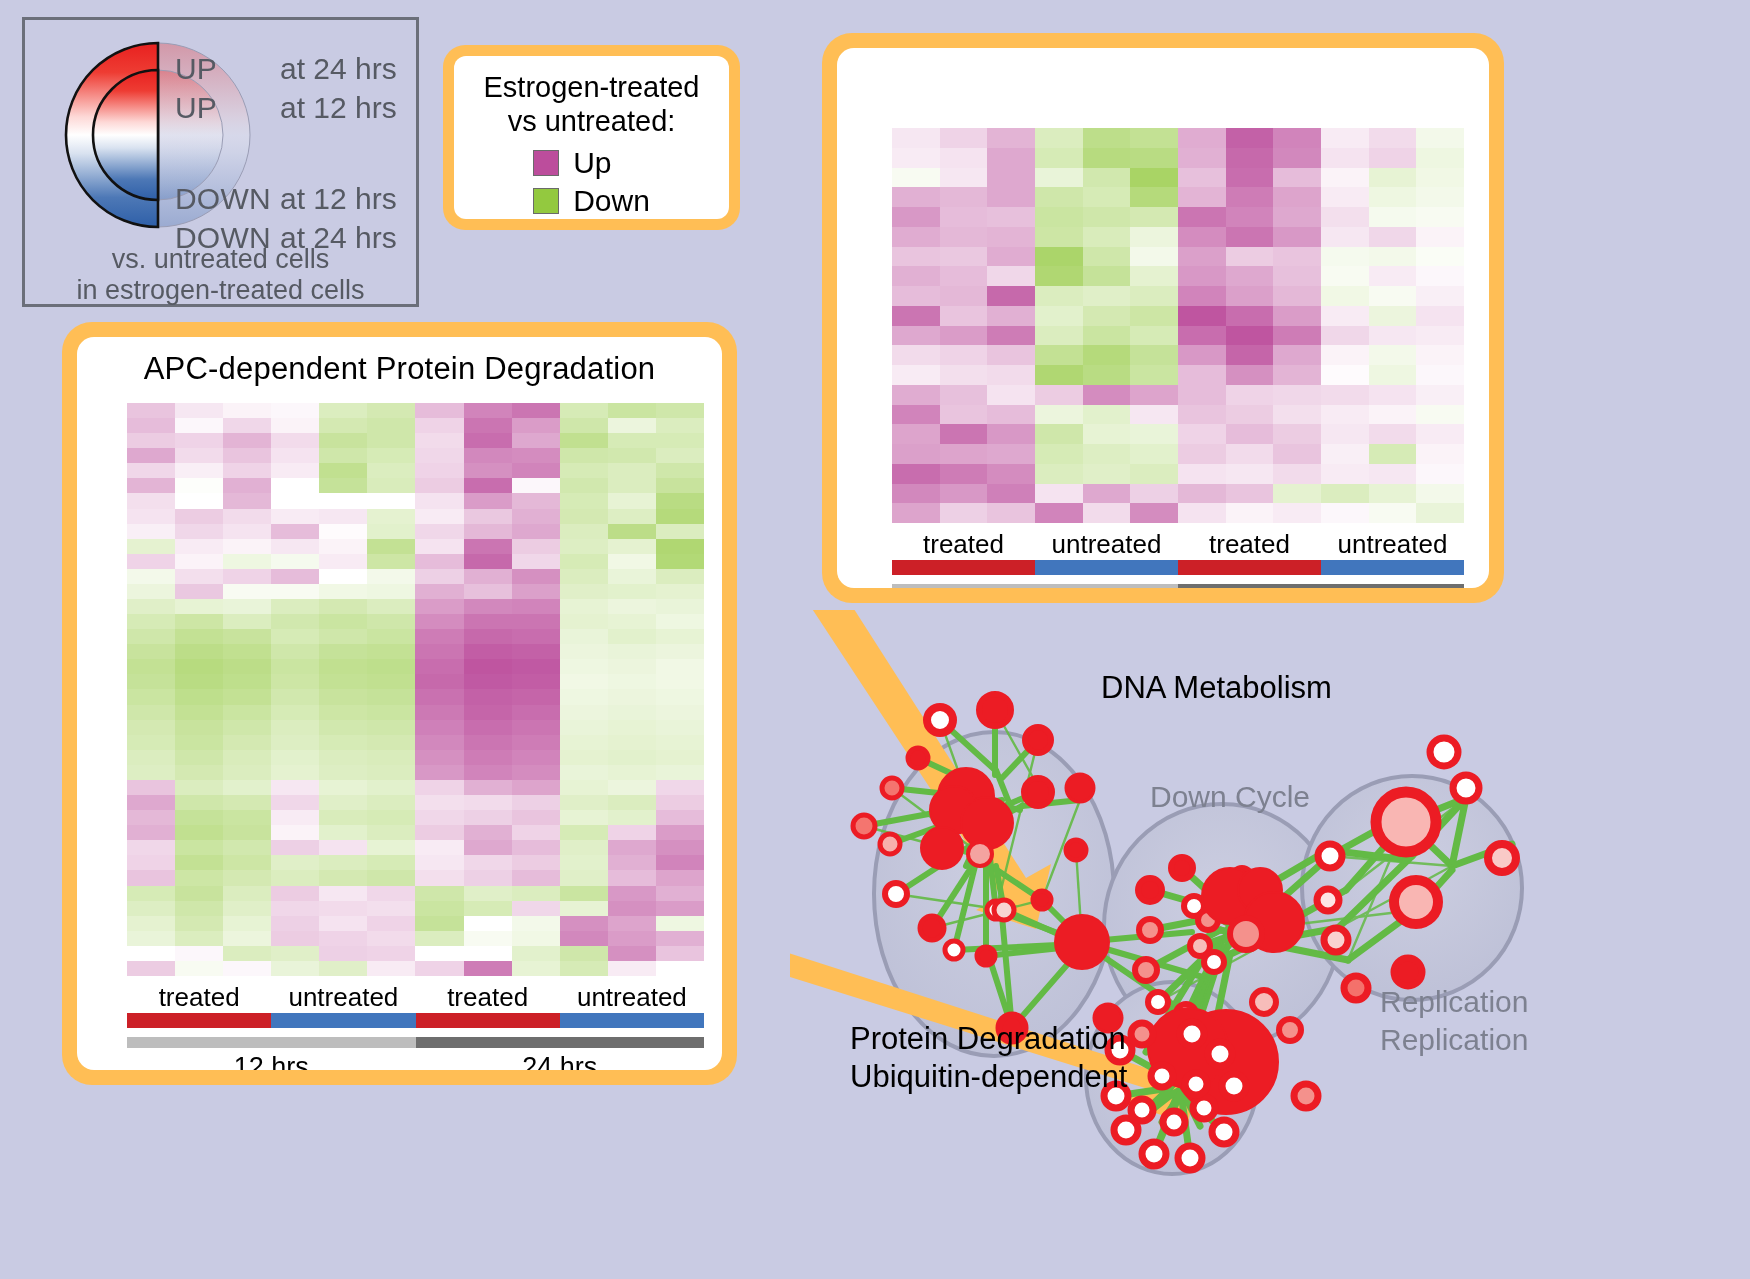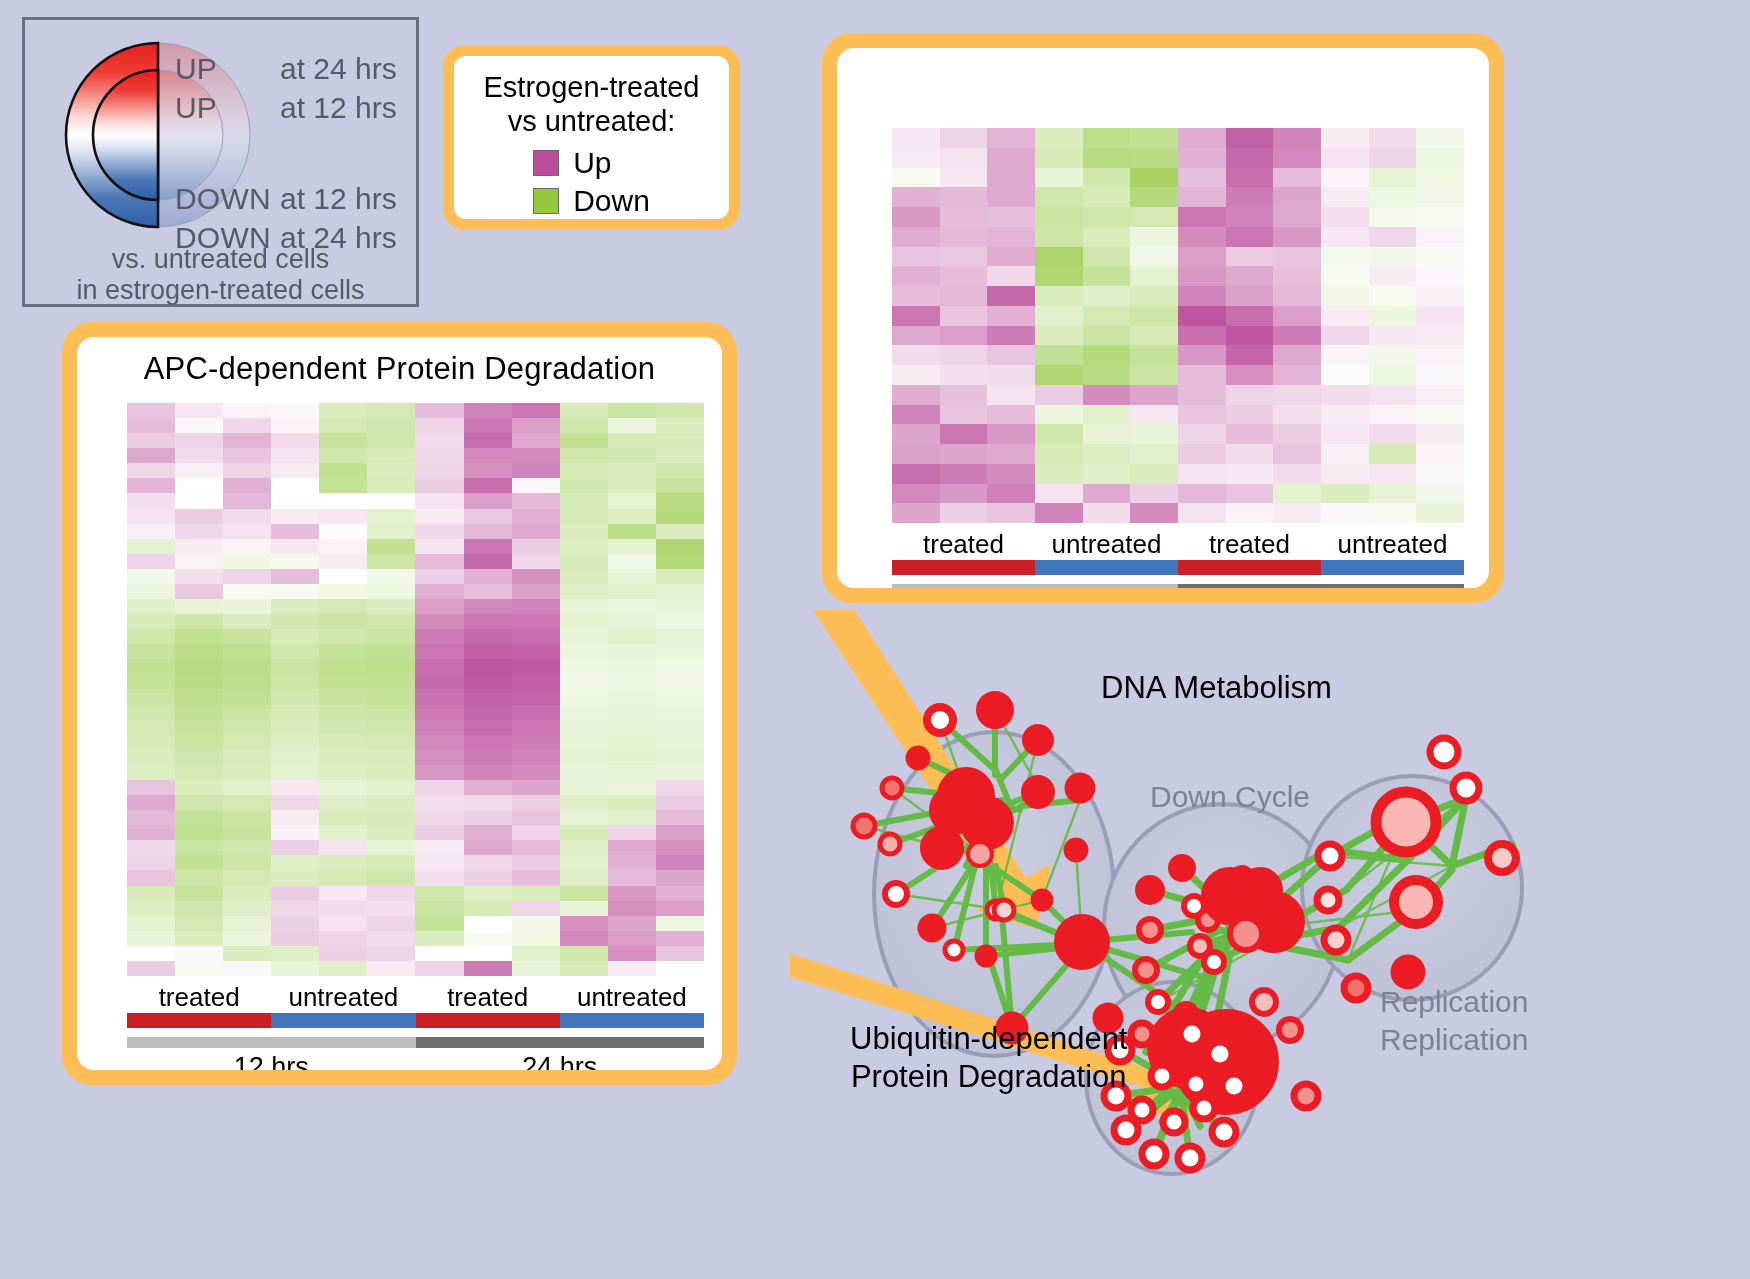--- a/index.html
+++ b/index.html
@@ -91,21 +91,21 @@
   #panel-apc { left:62px; top:322px; width:675px; height:763px; }
   #panel-apc .hm { position:absolute; left:50px; top:66px;
                    width:577px; height:573px; }
   #panel-apc .footer { position:absolute; left:50px; top:645px; width:577px; }
 
   .footer .gap { height:9px; }
 
   
   #network { position:absolute; left:790px; top:610px; width:960px; height:669px; }
   #network svg { display:block; }
-  .cluster-label { position:absolute; white-space:pre;text-align:center; }
+  .cluster-label { position:absolute; white-space:pre; }
   #label-dna      { left:311px; top:60px;  font-size:31px; color:#000; }
   #label-cellcycle{ left:360px; top:170px; font-size:30px; color:#7d8190; }
   #label-micro    { left:590px; top:373px; font-size:30px; color:#7d8190; line-height:1.25; text-align:left;}
   #label-ubq      { left:60px;  top:410px; font-size:31px; color:#000; line-height:1.22; }
 </style>
 </head>
 <body>
 
 <div id="node-legend">
   <div class="ring-wrap">
@@ -1413,14 +1413,14 @@
         </g>
       <g>
           <circle cx="406" cy="474" r="11" fill="#fff" stroke-width="7"></circle>
         </g>
     </g>
   </svg>
 
   <div class="cluster-label" id="label-dna">DNA Metabolism</div>
   <div class="cluster-label" id="label-cellcycle">Down Cycle</div>
   <div class="cluster-label" id="label-micro"><div>Replication</div><div>Replication</div></div>
-  <div class="cluster-label" id="label-ubq"><div>Ubiquitin-dependent</div><div>Protein Degradation</div></div>
+  <div class="cluster-label" id="label-ubq"><div>Protein Degradation</div><div>Ubiquitin-dependent</div></div>
 </div>
 
 </body></html>

